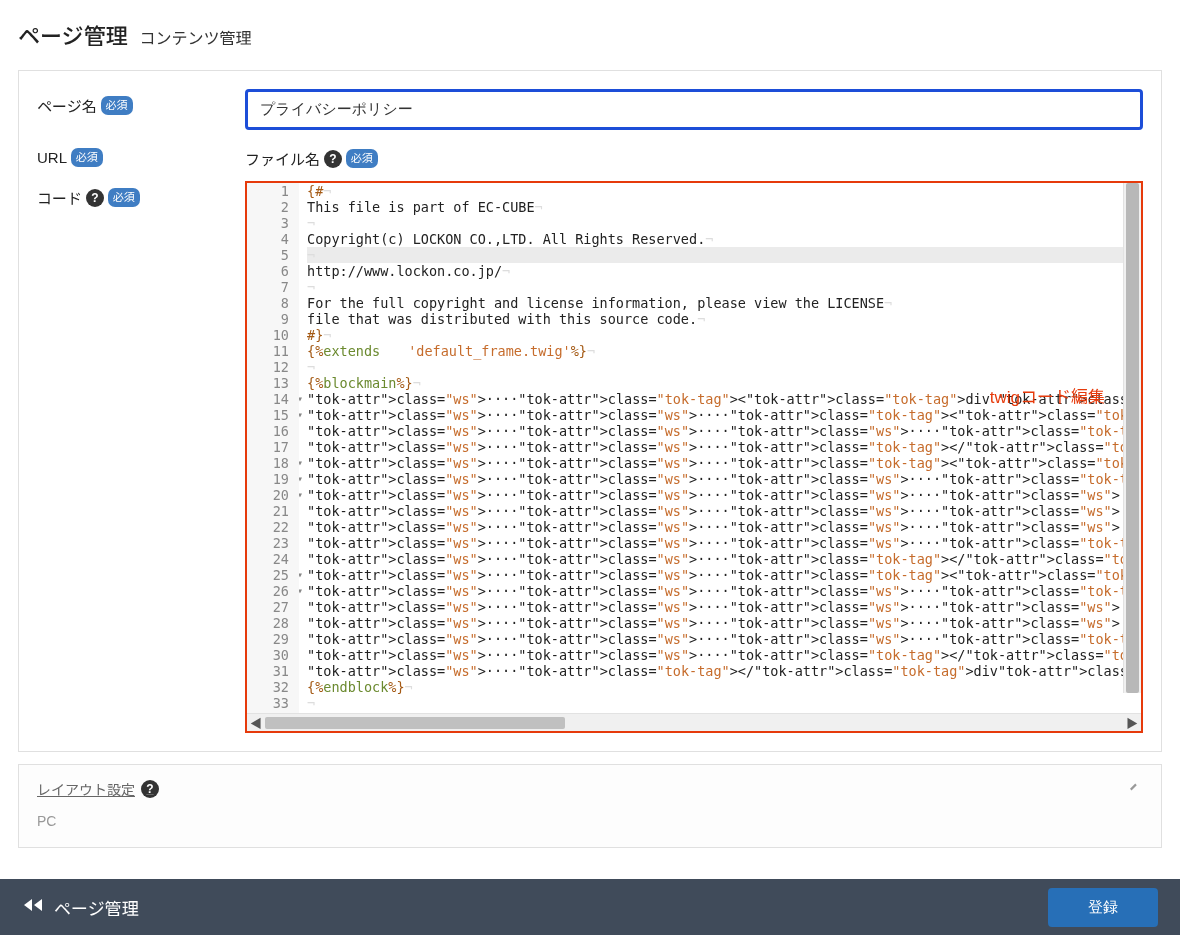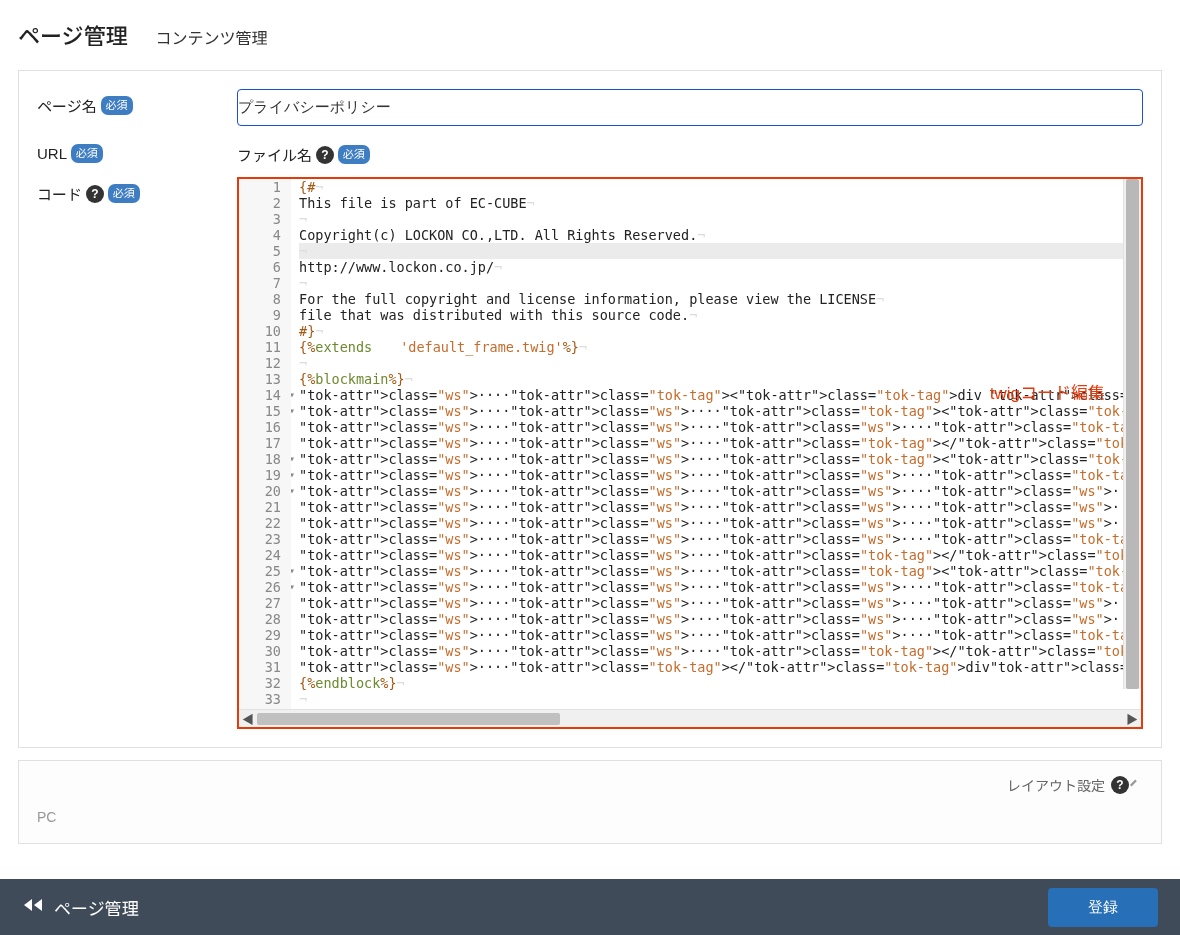--- a/index.html
+++ b/index.html
@@ -1,33 +1,33 @@
 <!DOCTYPE html>
 <html><head>
 <meta charset="utf-8">
 <style>
   * { box-sizing: border-box; }
   body { margin:0; font-family: -apple-system, "Helvetica Neue", Arial, "Noto Sans JP", "Hiragino Sans", sans-serif; background:#fff; color:#222; font-size:14px; }
   .page { padding:18px 18px 100px 18px; }
   .title-row { display:flex; align-items:baseline; gap:12px; padding-bottom:20px; }
   .title-row .main { font-size:22px; font-weight:500; }
-  .title-row .sub { font-size:16px; color:#333;margin-left:16px; }
+  .title-row .sub { font-size:16px; color:#333; }
 
   .card { border:1px solid #e0e0e0; background:#fff; margin-bottom:12px; }
   .card-header { display:flex; justify-content:space-between; align-items:center; padding:14px 18px; border-bottom:1px solid #e0e0e0; }
   .card-header .t { font-size:15px; color:#333; }
   .chev { color:#2a6fb5; font-size:16px; font-weight:bold; }
 
   .card-body { padding:18px; }
-  .form-grid { display:grid; grid-template-columns:190px 1fr; gap:12px 10px; align-items:start; }
+  .form-grid { display:grid; grid-template-columns:190px 1fr; gap:12px 18px; align-items:start; }
   .lbl { display:flex; align-items:center; gap:4px; font-size:15px; padding-top:6px; }
   .badge { background:#3f7dc3; color:#fff; font-size:11px; padding:1px 5px; border-radius:7px; display:inline-block; line-height:1.5; }
   .help { display:inline-flex; width:18px; height:18px; border-radius:50%; background:#333; color:#fff; align-items:center; justify-content:center; font-size:12px; font-weight:bold; }
 
-  .tinput { width:100%; border:1px solid #1d4ed8; border-radius:4px; padding:9px 0; font-size:15px; color:#333; }
+  .tinput { width:100%; border:3px solid #1d4ed8; border-radius:4px; padding:9px 12px; font-size:15px; color:#333; }
   .static { color:#333; font-size:15px; padding-top:6px; word-break:break-all; }
 
   .code-area { border:2px solid #e63a0b; position:relative; overflow:hidden; }
   .co-label { position:absolute; top:200px; right:36px; color:#e63a0b; font-size:17px; font-weight:400; z-index:5; }
 
   .cm { display:flex; font-family: Menlo, Consolas, monospace; font-size:13.5px; line-height:16px; height:530px; position:relative; }
   .gutter { width:52px; background:#f7f7f7; color:#888; text-align:right; padding:0 10px 0 0; flex:none; }
   .gutter .ln { height:16px; }
   .code { flex:1; padding:0 8px; overflow:hidden; white-space:pre; overflow-x:hidden; }
   .code .row { height:16px; display:flex; align-items:center; position:relative; }
@@ -40,21 +40,21 @@
   .ws { color:#ddd; }
 
   .vscroll { position:absolute; right:0; top:0; width:18px; background:#f0f0f0; height:510px; border-left:1px solid #e2e2e2; }
   .vscroll .th { background:#b8b8b8; position:absolute; top:0; height:510px; left:2px; right:2px; border-radius:2px; }
   .hscroll { height:18px; background:#f0f0f0; border-top:1px solid #e2e2e2; display:flex; align-items:center; position:relative; }
   .hscroll .arr { width:18px; text-align:center; color:#555; font-size:12px; }
   .hscroll .track { flex:1; position:relative; height:12px; }
   .hscroll .th { background:#c0c0c0; position:absolute; left:0; width:35%; height:12px; border-radius:2px; }
 
   .layout-card { border:1px solid #e0e0e0; background:#fdfdfd; }
-  .layout-card .hdr { display:flex; justify-content:flex-end; align-items:center; padding:14px 18px; color:#666; }
+  .layout-card .hdr { display:flex; justify-content:space-between; align-items:center; padding:14px 18px; color:#666;text-decoration:underline; }
   .pc-row { padding:0 18px 18px 18px; color:#999; font-size:14px; }
 
   .footer-bar { position:fixed; left:0; right:0; bottom:0; height:56px; background:rgba(52,64,80,0.94); display:flex; align-items:center; justify-content:space-between; padding:0 22px; color:#fff; }
   .footer-bar .back { display:flex; align-items:center; gap:10px; font-size:17px; }
   .footer-bar .back svg { fill:#fff; }
   .btn-primary { background:#276fb7; color:#fff; border:none; padding:10px 40px; font-size:15px; border-radius:4px; cursor:pointer; }
 </style>
 </head>
 <body>
 

